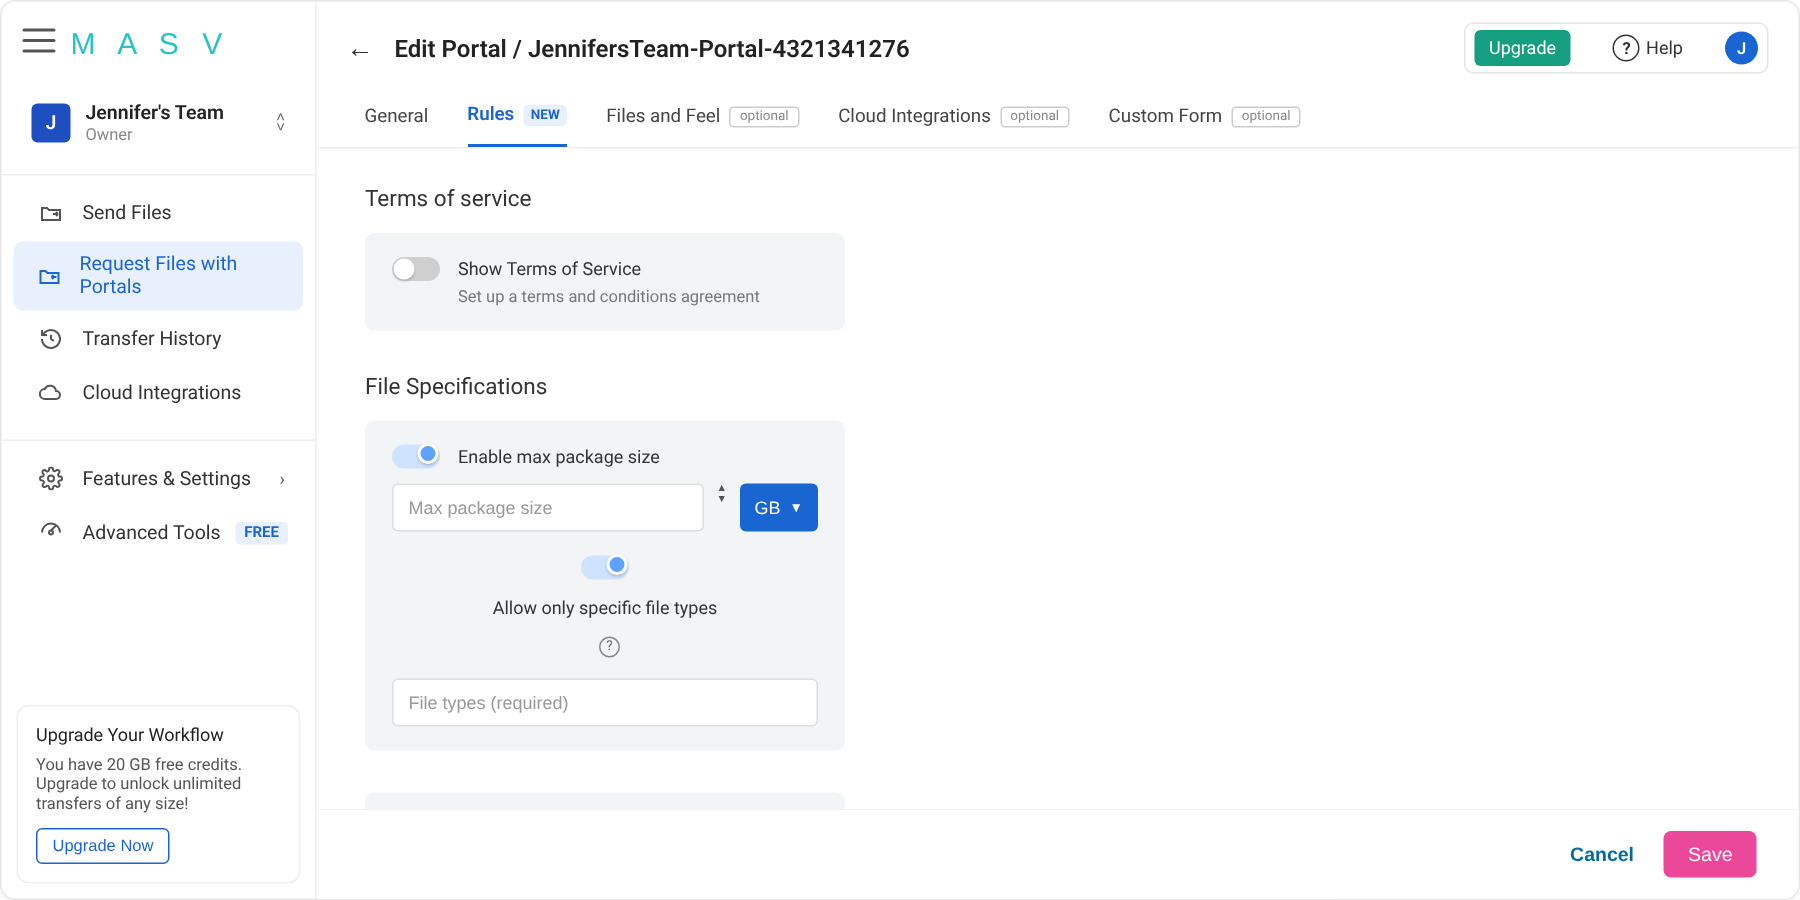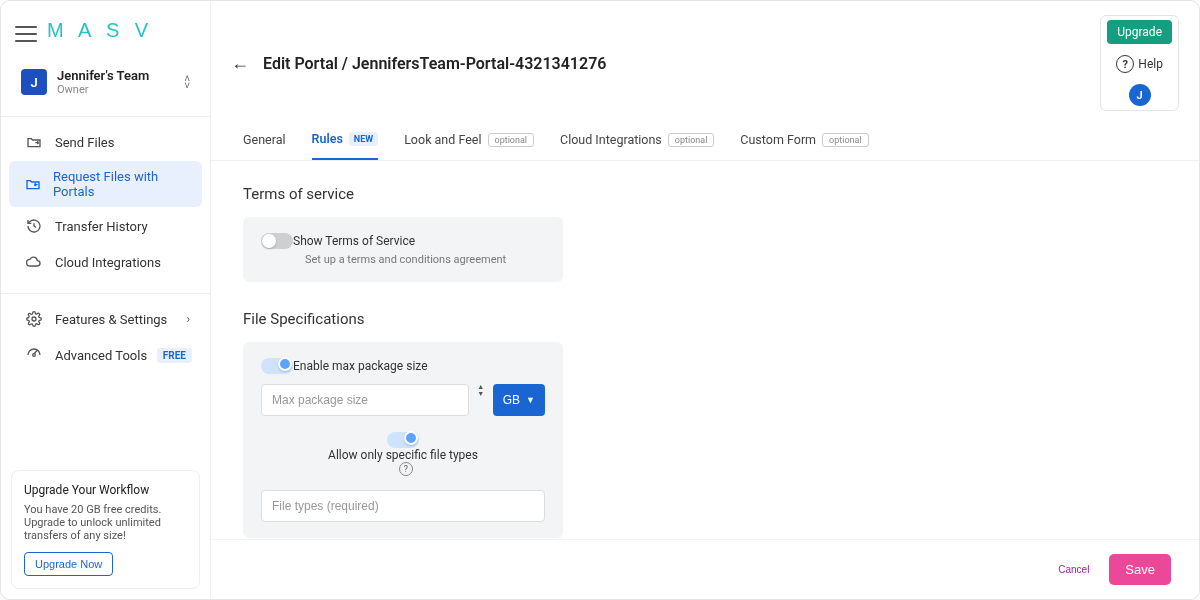--- a/index.html
+++ b/index.html
@@ -1,19 +1,19 @@
 <!DOCTYPE html>
 <html><head>
 <meta charset="utf-8">
 <style>
   * { box-sizing: border-box; margin: 0; padding: 0; }
   body { font-family: -apple-system, BlinkMacSystemFont, "Segoe UI", Roboto, Arial, sans-serif; background: #fff; color: #333; }
   .app-frame { width: 1200px; height: 600px; margin: 0 auto; border: 1px solid #e5e5e5; border-radius: 10px; box-shadow: 0 2px 6px rgba(0,0,0,0.05); display: flex; overflow: hidden; }
   .sidebar { width: 210px; border-right: 1px solid #eee; display: flex; flex-direction: column; padding: 10px 0 0 0; }
-  .sidebar-top { display:flex; align-items:flex-end; gap:10px; padding: 8px 14px 10px; }
+  .sidebar-top { display:flex; align-items:flex-start; gap:10px; padding: 8px 14px 10px; }
   .menu-icon { width:22px; height:16px; display:flex; flex-direction:column; justify-content:space-between; cursor:pointer; }
   .menu-icon span { display:block; height:2px; background:#555; border-radius:1px; }
   .logo { font-size:20px; font-weight:400; letter-spacing:5px; color:#28c2c8; font-family: Arial, sans-serif; }
   .team-box { margin: 8px 10px 6px; padding: 8px 10px; display:flex; align-items:center; gap:10px; border-radius:6px; position:relative; }
   .team-avatar { width:26px; height:26px; background:#1e4fc1; color:#fff; font-size:13px; font-weight:600; display:flex; align-items:center; justify-content:center; border-radius:4px; }
   .team-info .team-name { font-size:13px; font-weight:600; color:#222; }
   .team-info .team-role { font-size:11px; color:#888; }
   .team-chevrons { position:absolute; right:10px; top:50%; transform:translateY(-50%); color:#666; font-size:10px; line-height:7px; cursor:pointer; }
   .nav-section { border-top:1px solid #eee; margin-top:6px; padding:6px 0; }
   .nav-item { display:flex; align-items:center; gap:12px; padding: 8px 16px; font-size:13px; color:#333; cursor:pointer; border-radius:6px; margin: 2px 8px; position:relative; }
@@ -26,37 +26,37 @@
   .upgrade-card .title { font-size:12px; font-weight:400; color:#222; margin-bottom:6px; }
   .upgrade-btn { display:inline-block; margin-top:10px; padding:5px 10px; border:1px solid #1966d2; border-radius:4px; color:#1966d2; font-size:11px; cursor:pointer; background:#fff; }
   .credits-row { padding: 8px 14px 14px; font-size:12px; color:#333; display:flex; justify-content:space-between; align-items:center; }
   .credits-bar { height:4px; border-radius:3px; margin: 4px 14px 0; background:linear-gradient(90deg, #1966d2 0%, #1966d2 65%, #2fd9c4 65%, #2fd9c4 100%); }
   .info-icon { font-size:11px; color:#777; border:1px solid #aaa; border-radius:50%; width:13px; height:13px; display:inline-flex; align-items:center; justify-content:center; margin-left:4px; }
 
   .main { flex:1; display:flex; flex-direction:column; }
   .topbar { display:flex; align-items:center; padding:14px 20px 6px; gap:14px; }
   .back-arrow { font-size:18px; color:#333; cursor:pointer; }
   .page-title { font-size:16px; font-weight:600; color:#222; }
-  .topbar-right { margin-left:auto; display:flex; align-items:center; gap:8px; border:1px solid #e5e5e5; border-radius:6px; padding:4px 6px;flex-direction:column; }
+  .topbar-right { margin-left:auto; display:flex; align-items:center; gap:24px; border:1px solid #e5e5e5; border-radius:6px; padding:4px 6px; }
   .upgrade-pill { background:#159f80; color:#fff; font-size:12px; padding:5px 10px; border-radius:4px; cursor:pointer; }
   .help-chip { display:flex; align-items:center; gap:4px; font-size:12px; color:#333; cursor:pointer; padding:3px 4px; }
   .help-chip .q { display:inline-flex; width:18px; height:18px; border:1.5px solid #333; border-radius:50%; align-items:center; justify-content:center; font-weight:700; font-size:11px; }
   .user-avatar { width:22px; height:22px; border-radius:50%; background:#1966d2; color:#fff; font-size:11px; font-weight:600; display:flex; align-items:center; justify-content:center; cursor:pointer; }
 
   .tabs { display:flex; gap:26px; padding: 14px 24px 0 32px; border-bottom:1px solid #eee; font-size:12.5px; }
   .tab { padding-bottom:12px; color:#444; cursor:pointer; display:flex; align-items:center; gap:6px; }
   .tab.active { color:#1966d2; border-bottom:2px solid #1966d2; font-weight:600; }
   .tab .new-badge { background:#e8f0fe; color:#1966d2; font-size:9px; font-weight:700; padding:2px 5px; border-radius:3px; }
   .tab .opt-badge { border:1px solid #ccc; color:#888; font-size:9px; padding:1px 6px; border-radius:3px; }
 
   .content { padding: 18px 32px 90px; overflow-y:auto; flex:1; }
   .content::-webkit-scrollbar{width:0;height:0;}
   .section-title { font-size:15px; font-weight:400; color:#333; margin: 6px 0 14px; }
   .card { background:#f3f4f5; border-radius:6px; padding:16px 18px; width:320px; margin-bottom:28px; }
-  .row { display:flex; align-items:center; margin-bottom:6px; }
+  .row { display:flex; align-items:center; gap:12px; margin-bottom:6px; }
   .toggle { width:32px; height:16px; border-radius:10px; position:relative; cursor:pointer; }
   .toggle.off { background:#cfcfcf; }
   .toggle.on { background:#1966d2; }
   .toggle .knob { position:absolute; width:14px; height:14px; background:#fff; border-radius:50%; top:1px; box-shadow:0 1px 2px rgba(0,0,0,0.2); }
   .toggle.off .knob { left:1px; }
   .toggle.on .knob { right:1px; background:#5da2ff; border:2px solid #fff; width:14px; height:14px; top:-1px; box-shadow:0 1px 2px rgba(0,0,0,0.2);}
   .toggle.on { background:#cfe3ff; }
   .row-text { font-size:12px; color:#333; }
   .row-sub { font-size:11px; color:#777; margin-left:44px; margin-top:-2px; }
 
@@ -68,21 +68,21 @@
   .unit-btn { background:#1966d2; color:#fff; border:none; border-radius:4px; padding:0 10px; font-size:12px; display:flex; align-items:center; gap:6px; cursor:pointer; }
   .unit-btn .caret { font-size:9px; }
   .qmark { width:14px; height:14px; border:1px solid #888; border-radius:50%; display:inline-flex; align-items:center; justify-content:center; font-size:9px; color:#666; margin-left:6px; }
 
   .date-row { display:flex; align-items:center; gap:10px; border:1px dotted #bbb; border-radius:4px; padding:7px 10px; margin-left:38px; margin-top:10px; background:#fff; width:240px; }
   .date-row .cal { color:#666; }
   .date-row .clk { margin-left:auto; color:#888; }
   .date-row span.placeholder { color:#888; font-size:12px; }
 
   .footer { position:absolute; bottom:0; right:0; left:210px; padding:14px 28px; display:flex; justify-content:flex-end; gap:20px; background:#fff; border-top:1px solid #f3f3f3; }
-  .btn-cancel { color:#a21caf; font-size:10px; background:none; border:none; cursor:pointer; }
+  .btn-cancel { color:#0369a1; font-size:13px; background:none; border:none; cursor:pointer;font-weight:bold; }
   .btn-save { background:#ec4899; color:#fff; font-size:13px; border:none; border-radius:5px; padding:8px 16px; cursor:pointer; }
 
   .app-frame { position:relative; }
 </style>
 </head>
 <body>
 
 <div class="app-frame">
 
   <aside class="sidebar">
@@ -192,21 +192,21 @@
 
     <div class="tabs">
       <div class="tab">
           <span>General</span>
         </div>
       <div class="tab active">
         <span>Rules</span>
         <span class="new-badge">NEW</span>
       </div>
       <div class="tab">
-        <span>Look and Feel</span>
+        <span>Files and Feel</span>
         <span class="opt-badge">optional</span>
       </div>
       <div class="tab">
         <span>Cloud Integrations</span>
         <span class="opt-badge">optional</span>
       </div>
       <div class="tab">
         <span>Custom Form</span>
         <span class="opt-badge">optional</span>
       </div>

